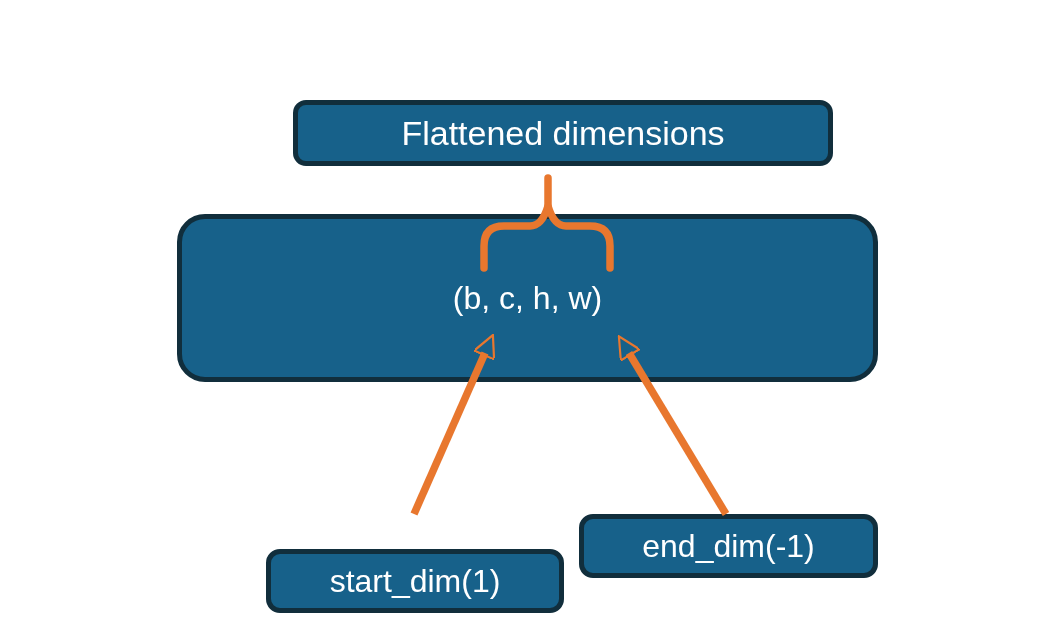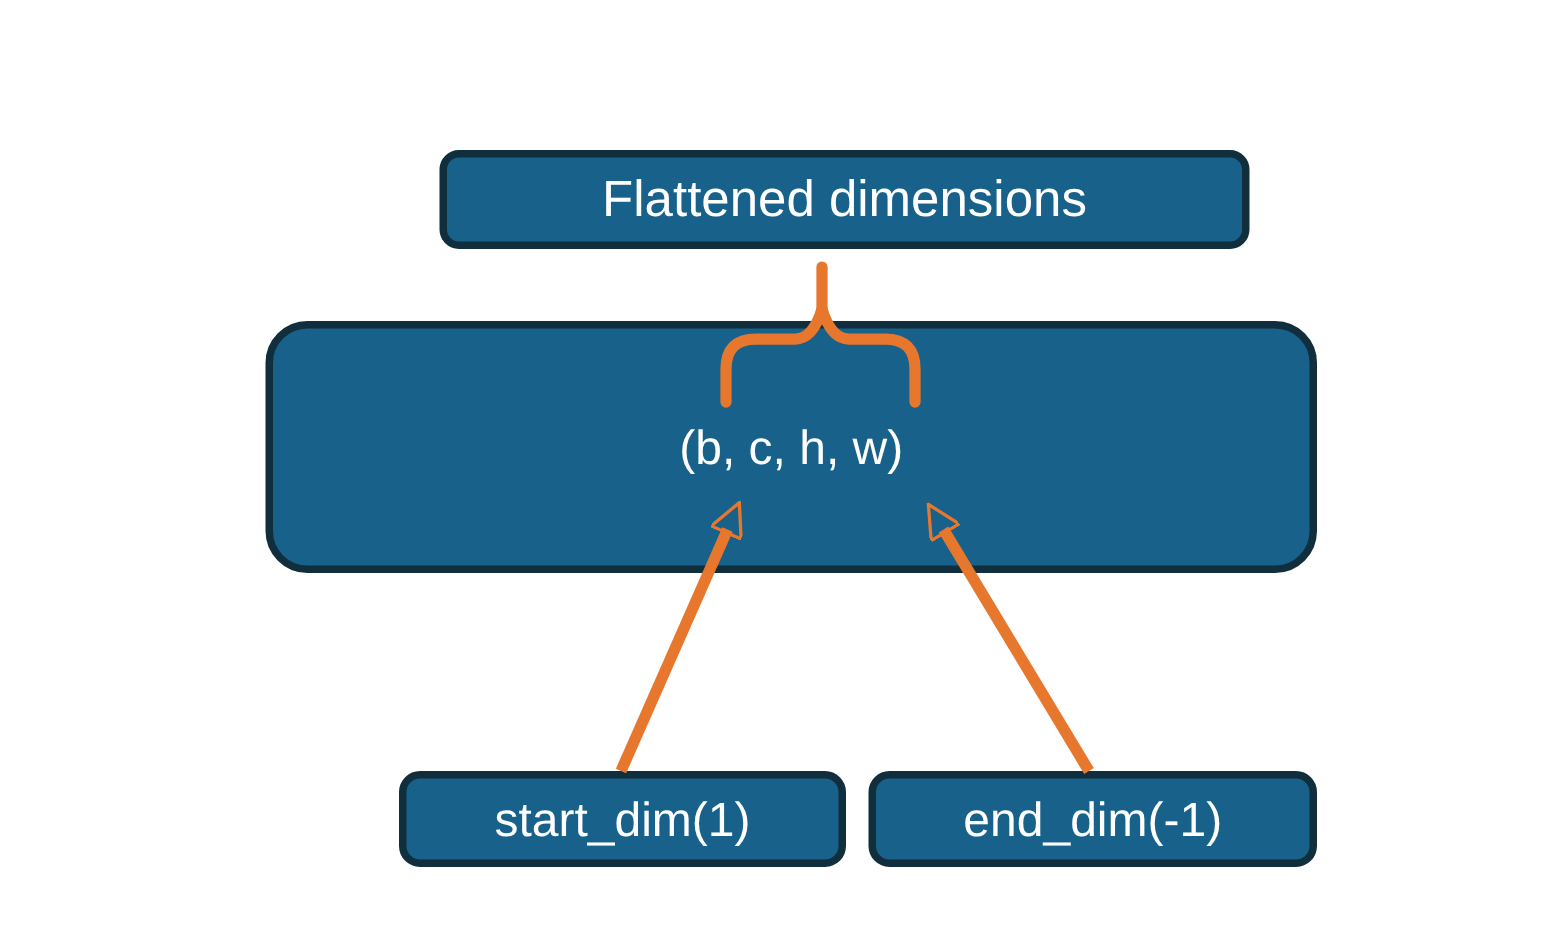--- a/index.html
+++ b/index.html
@@ -41,21 +41,21 @@
     height: 168px;
     border-radius: 28px;
     font-size: 32px;
   }
   .param-box {
     top: 514px;
     height: 64px;
     border-radius: 14px;
     font-size: 32px;
   }
-  .param-box.start { left: 266px; width: 298px; }
+  .param-box.start { left: 266px; width: 298px; margin-top: 35px; }
   .param-box.end   { left: 579px; width: 299px; }
   .connector-layer {
     position: absolute;
     left: 0;
     top: 0;
     width: 1038px;
     height: 632px;
     pointer-events: none;
   }
   .connector-layer path,

